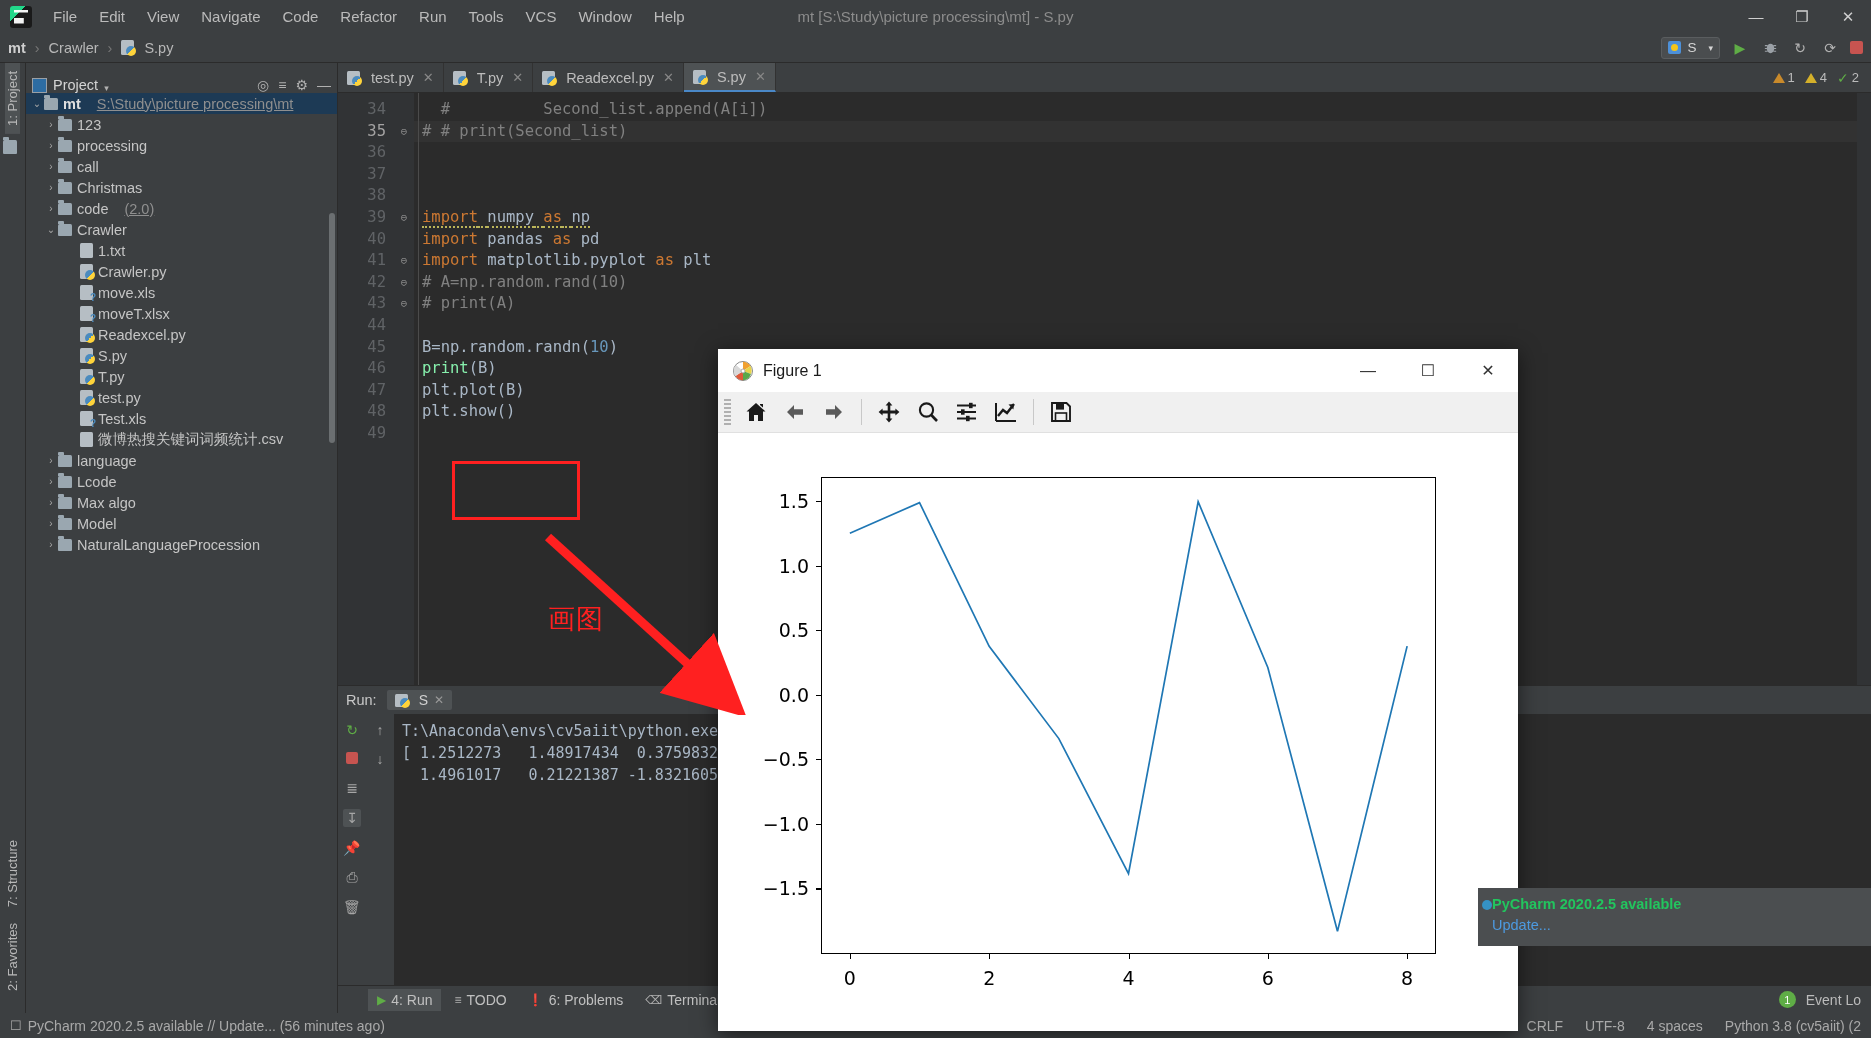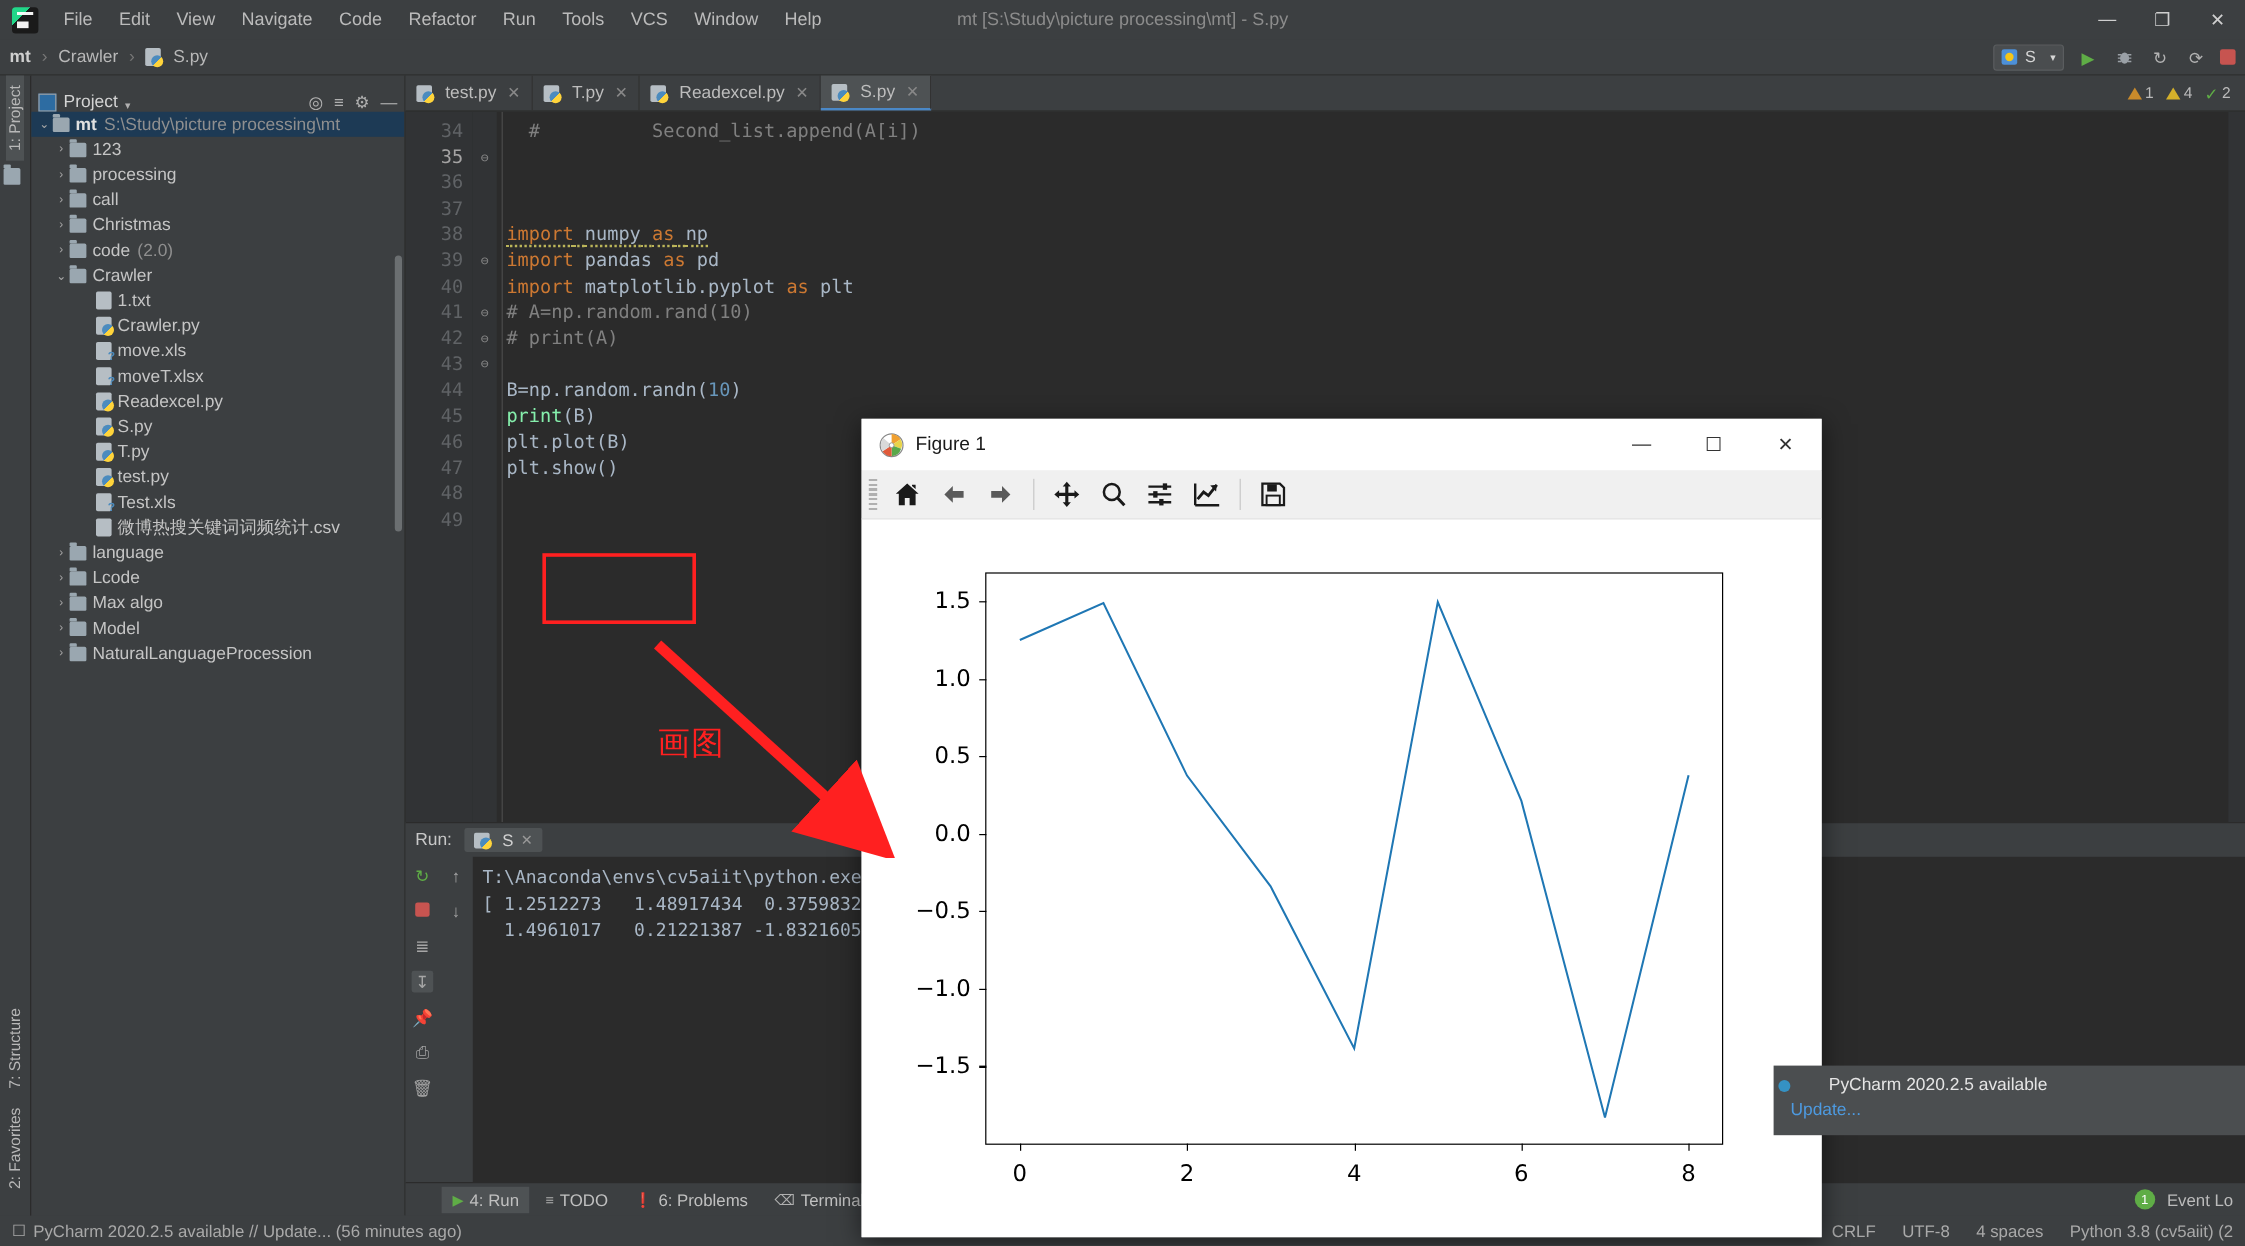--- a/index.html
+++ b/index.html
@@ -75,21 +75,21 @@
   .ficon:before{content:"";position:absolute;top:-3px;left:0;width:6px;height:3px;background:#9aa7b0;border-radius:1px 1px 0 0;}
   .pyicon { width:13px;height:15px;margin-right:5px;flex:0 0 13px;background:#b6bec4;
             border-radius:1.5px; position:relative; }
   .pyicon:after{content:"";position:absolute;right:-2px;bottom:-1px;width:10px;height:10px;
             background:linear-gradient(135deg,#4b8bbe 50%,#ffd43b 50%); border-radius:50%;}
   .txticon{ width:13px;height:15px;margin-right:5px;flex:0 0 13px;background:#b6bec4;border-radius:1.5px;}
   .xlsicon{ width:13px;height:15px;margin-right:5px;flex:0 0 13px;background:#b6bec4;border-radius:1.5px;position:relative;}
   .xlsicon:after{content:"?";position:absolute;right:-3px;bottom:-3px;font-size:10px;color:#4b8bbe;font-weight:bold;}
   .tlabel{ color:#c5c5c5; }
   .tlabel.bold{ font-weight:bold; color:#e0e0e0; }
-  .tsub{ color:#8f8f8f; margin-left:6px; }
+  .tsub{ color:#8f8f8f; margin-left:16px;text-decoration:underline; }
   .indent1{ padding-left:18px; } .indent2{ padding-left:40px; }
 
   
   .treescroll{ position:absolute; right:2px; top:120px; width:6px; height:230px;
                background:#6b6f71; border-radius:3px; }
 
   
   .editorcol { flex:1; display:flex; flex-direction:column; min-width:0; min-height:0; }
   .tabbar { height:30px; background:#3c3f41; display:flex; align-items:stretch;
             flex:0 0 30px; border-bottom:1px solid #2b2b2b; position:relative; }
@@ -150,21 +150,21 @@
              font-size:11px;display:flex;align-items:center;justify-content:center;}
 
   
   .statusbar { height:25px; flex:0 0 25px; background:#3c3f41; display:flex; align-items:center;
                padding:0 10px; font-size:14px; color:#a9a9a9; gap:6px;}
   .statusright{ margin-left:auto; display:flex; gap:22px; align-items:center;}
 
   
   .notif { position:absolute; right:0px; top:888px; width:393px; height:58px;
            background:#4b4e50; padding:8px 14px; z-index:30; }
-  .notif .nt{ color:#e5e5e5; font-size:14.5px; font-weight:normal;margin-left:32px; }
+  .notif .nt{ color:#22c55e; font-size:14.5px; font-weight:bold; }
   .notif .nl{ color:#4d9ae0; font-size:14.5px; margin-top:5px; }
   .notif .nbullet{ position:absolute; left:4px; top:12px; width:10px; height:10px;
                    border-radius:50%; background:#3592c4; }
 
   
   .figwin { position:absolute; left:718px; top:349px; width:800px; height:682px;
             background:#f0f0f0; box-shadow:0 4px 20px rgba(0,0,0,.55);
             display:flex; flex-direction:column; z-index:20; }
   .figtitle { height:43px; flex:0 0 43px; background:#ffffff; display:flex; align-items:center;
               padding-left:14px; }
@@ -466,20 +466,21 @@
             <div></div>
             <div></div>
             <div></div>
             <div></div>
             <div></div>
             <div></div>
           </div>
         <div class="codearea" id="codearea">
           <div class="vline" style="left:4px"></div>
         <div class="cline">  <span class="cmt">#          Second_list.append(A[i])</span></div>
+            <div class="cline hl"><span class="cmt"># # print(Second_list)</span></div>
             <div class="cline">&nbsp;</div>
             <div class="cline">&nbsp;</div>
             <div class="cline">&nbsp;</div>
             <div class="cline"><span class="kw squiggle">import</span><span class="squiggle"> </span><span class="id squiggle">numpy</span><span class="squiggle"> </span><span class="kw squiggle">as</span><span class="squiggle"> </span><span class="id squiggle">np</span></div>
             <div class="cline"><span class="kw">import</span> <span class="id">pandas</span> <span class="kw">as</span> <span class="id">pd</span></div>
             <div class="cline"><span class="kw">import</span> <span class="id">matplotlib.pyplot</span> <span class="kw">as</span> <span class="id">plt</span></div>
             <div class="cline"><span class="cmt"># A=np.random.rand(10)</span></div>
             <div class="cline"><span class="cmt"># print(A)</span></div>
             <div class="cline">&nbsp;</div>
             <div class="cline"><span class="id">B</span>=<span class="id">np.random.randn</span>(<span class="num">10</span>)</div>

